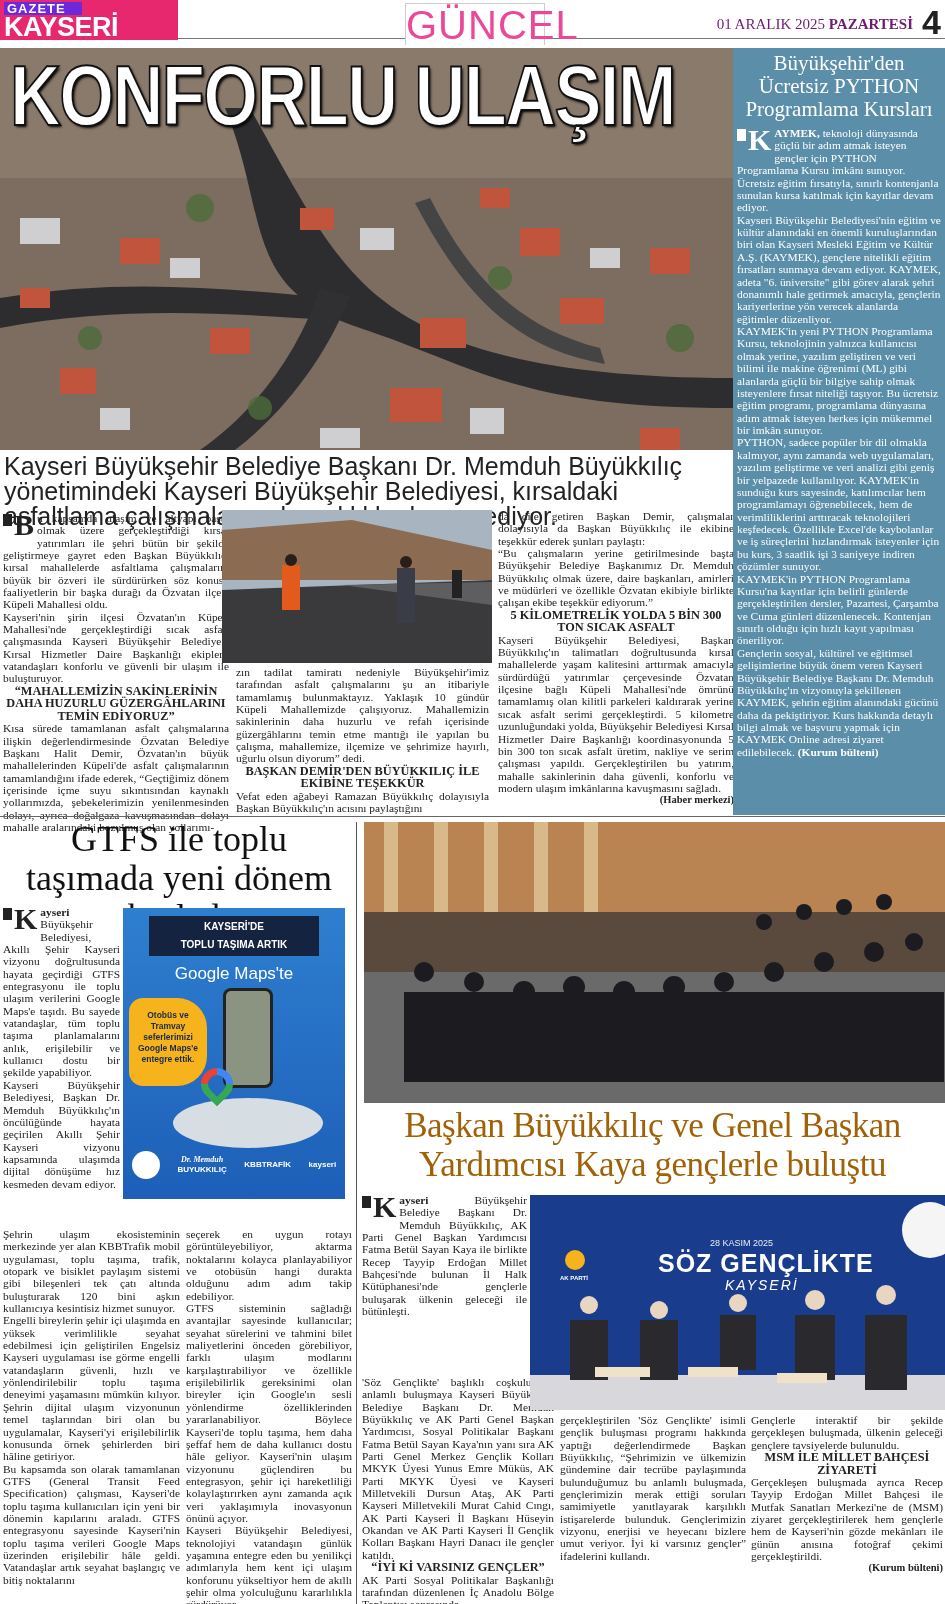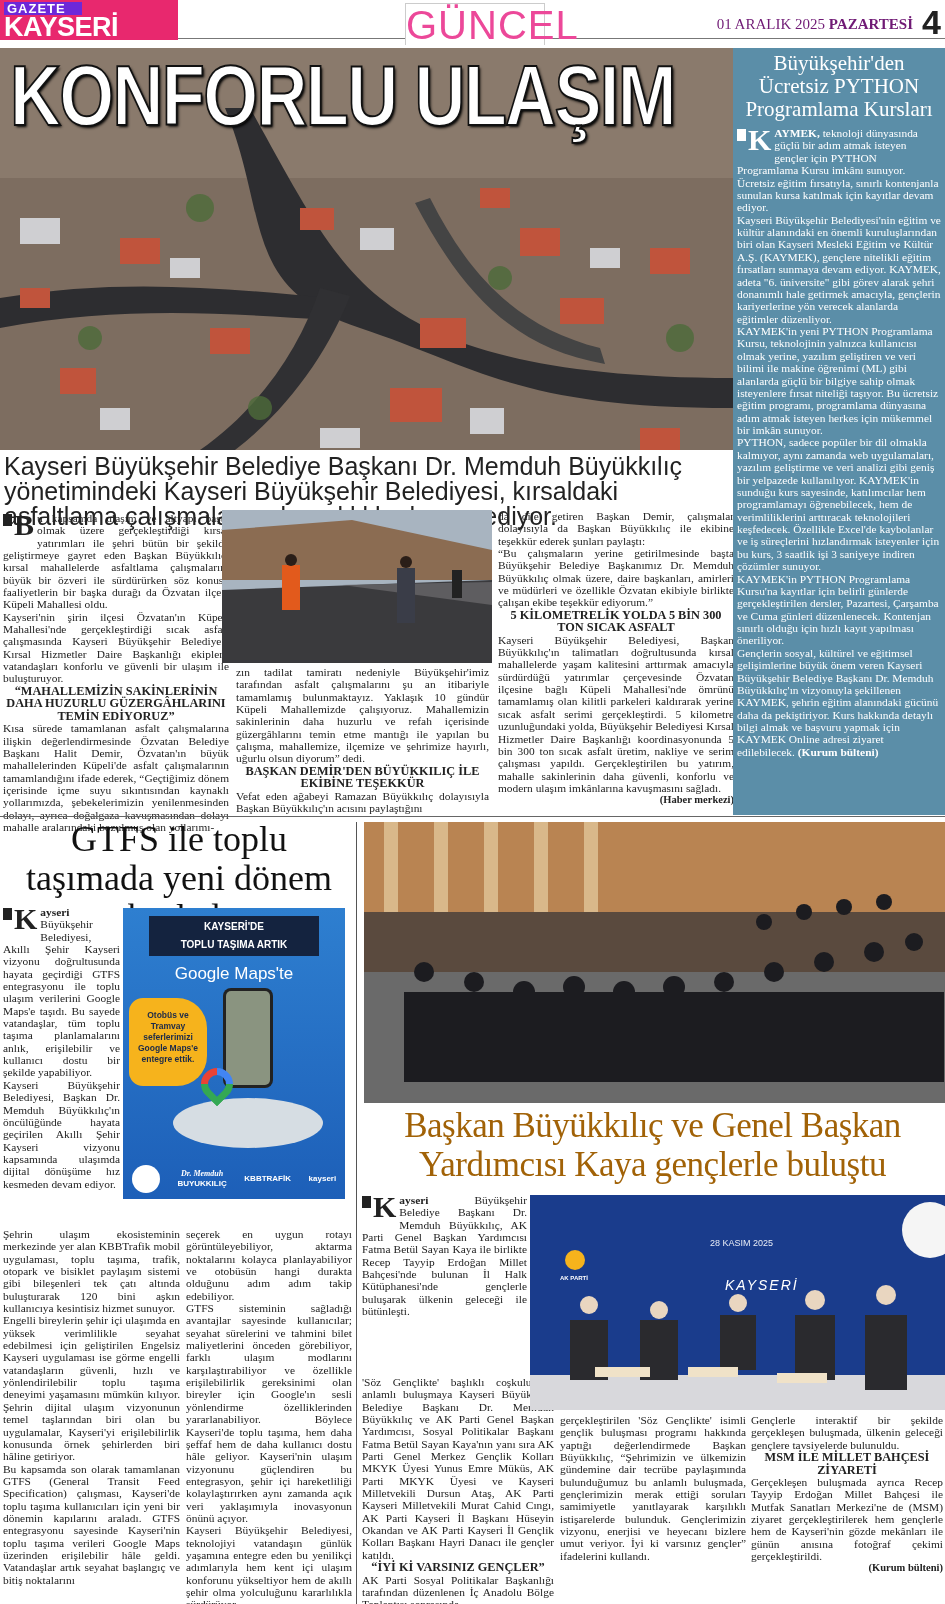--- a/index.html
+++ b/index.html
@@ -173,21 +173,21 @@
     <div>Otobüs ve Tramvay</div>
     <div>seferlerimizi</div>
     <div>Google Maps'e</div>
     <div>entegre ettik.</div>
   </div>
   <div style="position:absolute;left:100px;top:80px;width:50px;height:100px;background:#222;border-radius:8px;padding:3px">
       <div style="width:100%;height:100%;background:#8a9480;border-radius:5px"></div>
     </div>
   <div style="position:absolute;left:50px;top:190px;width:150px;height:50px;background:#d6dde3;border-radius:50%"></div>
   <div style="position:absolute;left:78px;top:160px;width:32px;height:32px;border-radius:50% 50% 50% 0;transform:rotate(-45deg);border:7px solid #34a853;border-top-color:#ea4335;border-right-color:#4285f4"></div>
-  <div style="position:absolute;left:0;top:250px;width:222px;height:41px;display:flex;align-items:center;justify-content:space-around;font-size:8px;font-weight:bold">
+  <div style="position:absolute;left:0;top:236px;width:222px;height:41px;display:flex;align-items:center;justify-content:space-around;font-size:8px;font-weight:bold">
     <span style="width:28px;height:28px;border-radius:50%;background:#fff;display:inline-block"></span>
     <span style="text-align:center;line-height:10px"><i style="font-family:'Liberation Serif',serif">Dr. Memduh</i><br><span>BUYUKKILIÇ</span></span>
     <span>KBBTRAFİK</span>
     <span>kayseri</span>
   </div>
 </div>
 
 <div class="col" style="left:3px;top:1228px;width:177px;">
   <p>Şehrin ulaşım ekosisteminin merkezinde yer alan KBBTrafik mobil uygulaması, toplu taşıma, trafik, otopark ve bisiklet paylaşım sistemi gibi bileşenleri tek çatı altında buluşturarak 120 bini aşkın kullanıcıya kesintisiz hizmet sunuyor.</p>
   <p>Engelli bireylerin şehir içi ulaşımda en yüksek verimlilikle seyahat edebilmesi için geliştirilen Engelsiz Kayseri uygulaması ise görme engelli vatandaşların güvenli, hızlı ve yönlendirilebilir toplu taşıma deneyimi yaşamasını mümkün kılıyor. Şehrin dijital ulaşım vizyonunun temel taşlarından biri olan bu uygulamalar, Kayseri'yi erişilebilirlik konusunda örnek şehirlerden biri hâline getiriyor.</p>
@@ -268,20 +268,21 @@
         <circle cx="356" cy="100" r="10"></circle>
       </g>
     <g fill="#f0e2c8">
         <rect x="65" y="172" width="55" height="10"></rect>
         <rect x="158" y="172" width="50" height="10"></rect>
         <rect x="247" y="178" width="50" height="10"></rect>
       </g>
     <circle cx="400" cy="35" r="28" fill="#f5f5f5"></circle>
   </svg>
   <div style="position:absolute;left:180px;top:43px;color:#e8ecf6;font-family:'Liberation Sans',sans-serif;font-size:9px">28 KASIM 2025</div>
+  <div style="position:absolute;left:128px;top:54px;color:#fff;font-family:'Liberation Sans',sans-serif;font-weight:bold;font-size:25px;letter-spacing:1px">SÖZ GENÇLİKTE</div>
   <div style="position:absolute;left:195px;top:82px;color:#fff;font-family:'Liberation Sans',sans-serif;font-style:italic;font-size:14px;letter-spacing:2px">KAYSERİ</div>
   <div style="position:absolute;left:30px;top:80px;color:#fff;font-family:'Liberation Sans',sans-serif;font-size:6px;font-weight:bold">AK PARTİ</div>
 </div>
 
 <div class="col" style="left:560px;top:1414px;width:186px;">
   <p>gerçekleştirilen 'Söz Gençlikte' isimli gençlik buluşması programı hakkında yaptığı değerlendirmede Başkan Büyükkılıç, “Şehrimizin ve ülkemizin gündemine dair tecrübe paylaşımında bulunduğumuz bu anlamlı buluşmada, gençlerimizin merak ettiği soruları samimiyetle yanıtlayarak karşılıklı istişarelerde bulunduk. Gençlerimizin vizyonu, enerjisi ve heyecanı bizlere umut veriyor. İyi ki varsınız gençler” ifadelerini kullandı.</p>
 </div>
 <div class="col" style="left:751px;top:1414px;width:192px;">
   <p>Gençlerle interaktif bir şekilde gerçekleşen buluşmada, ülkenin geleceği gençlere tavsiyelerde bulunuldu.</p>
   <h4>MSM İLE MİLLET BAHÇESİ ZİYARETİ</h4>

